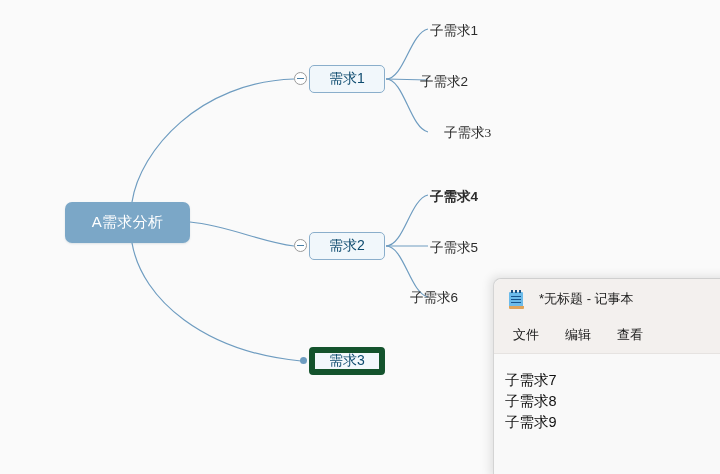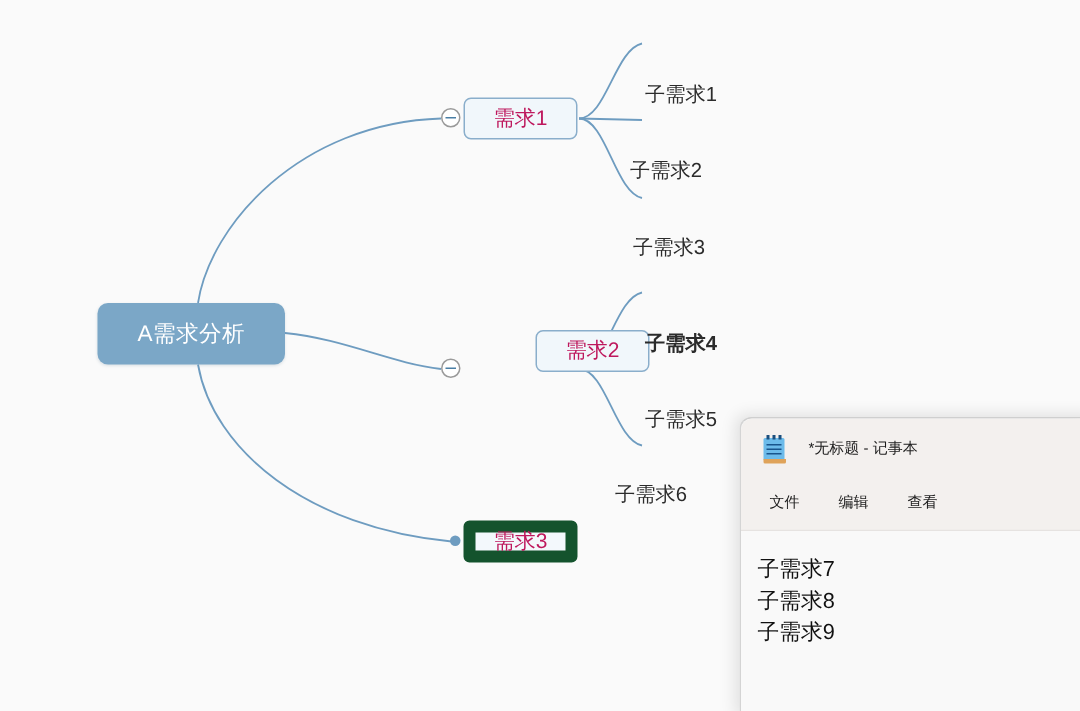--- a/index.html
+++ b/index.html
@@ -53,39 +53,38 @@
     font-size: 15px;
     letter-spacing: .3px;
     box-shadow: 0 1px 2px rgba(90,120,145,.18);
   }
 
   .node-branch {
     width: 76px; height: 28px;
     background: #f1f7fb;
     border: 1px solid #8aaecb;
     border-radius: 5px;
-    color: #be185d;
+    color: #0c4a6e;
     font-size: 14px;
   }
   .node-branch.selected {
-    border: 8px solid #14532d;
+    border: 6px solid #14532d;
     background: #f3f8fc;
     border-radius: 4px;
   }
 
   #node-req1 { left: 309px; top: 65px; }
-  #node-req2 { left: 309px; top: 220px; margin-left: 48px; }
+  #node-req2 { left: 309px; top: 232px; }
   #node-req3 { left: 309px; top: 347px; }
 
   .leaf {
     position: absolute;
     font-size: 13.5px;
     color: #2b2b2b;
     white-space: nowrap;
-    margin-top: 32px;
   }
 
   .toggle {
     position: absolute;
     width: 13px; height: 13px;
     border: 1px solid #9a9a9a;
     border-radius: 50%;
     background: #ffffff;
     box-sizing: border-box;
   }
@@ -164,32 +163,32 @@
     top: 0px;
     width: 2px; height: 3px;
     background: #1b4f7e;
   }
   .np-icon .tab.t1 { left: 4px; }
   .np-icon .tab.t2 { left: 8px; }
   .np-icon .tab.t3 { left: 12px; }
 
   #notepad-title {
     margin-left: 14px;
-    font-size: 10px;
+    font-size: 13px;
     color: #1b1b1b;
   }
   #notepad-menubar {
     display: flex;
     align-items: center;
     height: 32px;
     padding-left: 9px;
     gap: 6px;
   }
   .np-menu-item {
-    font-size: 10px;
+    font-size: 13px;
     color: #1b1b1b;
     padding: 3px 10px;
     border-radius: 4px;
   }
   #notepad-textarea {
     padding: 16px 0 0 11px;
     font-size: 14.5px;
     line-height: 21px;
     color: #111111;
     background: #f9f9f9;
@@ -235,21 +234,21 @@
     </div>
     <div class="toggle" id="toggle-req2"></div>
 
     <div class="node node-branch selected" id="node-req3">
       <span>需求3</span>
     </div>
     <div class="end-dot" id="dot-req3"></div>
 
     <div class="leaf" style="left:430px; top:22px;">子需求1</div>
     <div class="leaf" style="left:420px; top:73px;">子需求2</div>
-    <div class="leaf" style="left:422px; top:124px;">子需求3</div>
+    <div class="leaf" style="left:444px; top:124px;font-family:Liberation Serif, serif;">子需求3</div>
     <div class="leaf" style="left:430px; top:188px;font-weight:bold;">子需求4</div>
     <div class="leaf" style="left:430px; top:239px;text-align:center;">子需求5</div>
     <div class="leaf" style="left:410px; top:289px;">子需求6</div>
   </div>
 
   <div id="notepad-window">
 
     <div id="notepad-chrome">
 
       <div id="notepad-titlebar">

